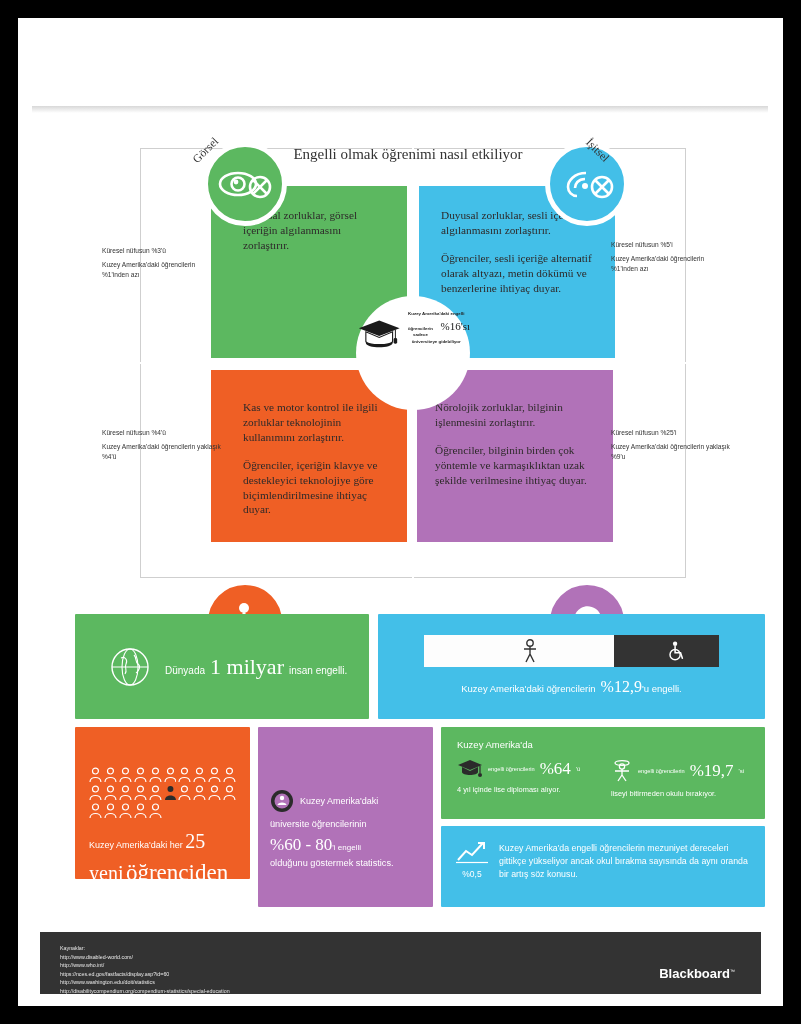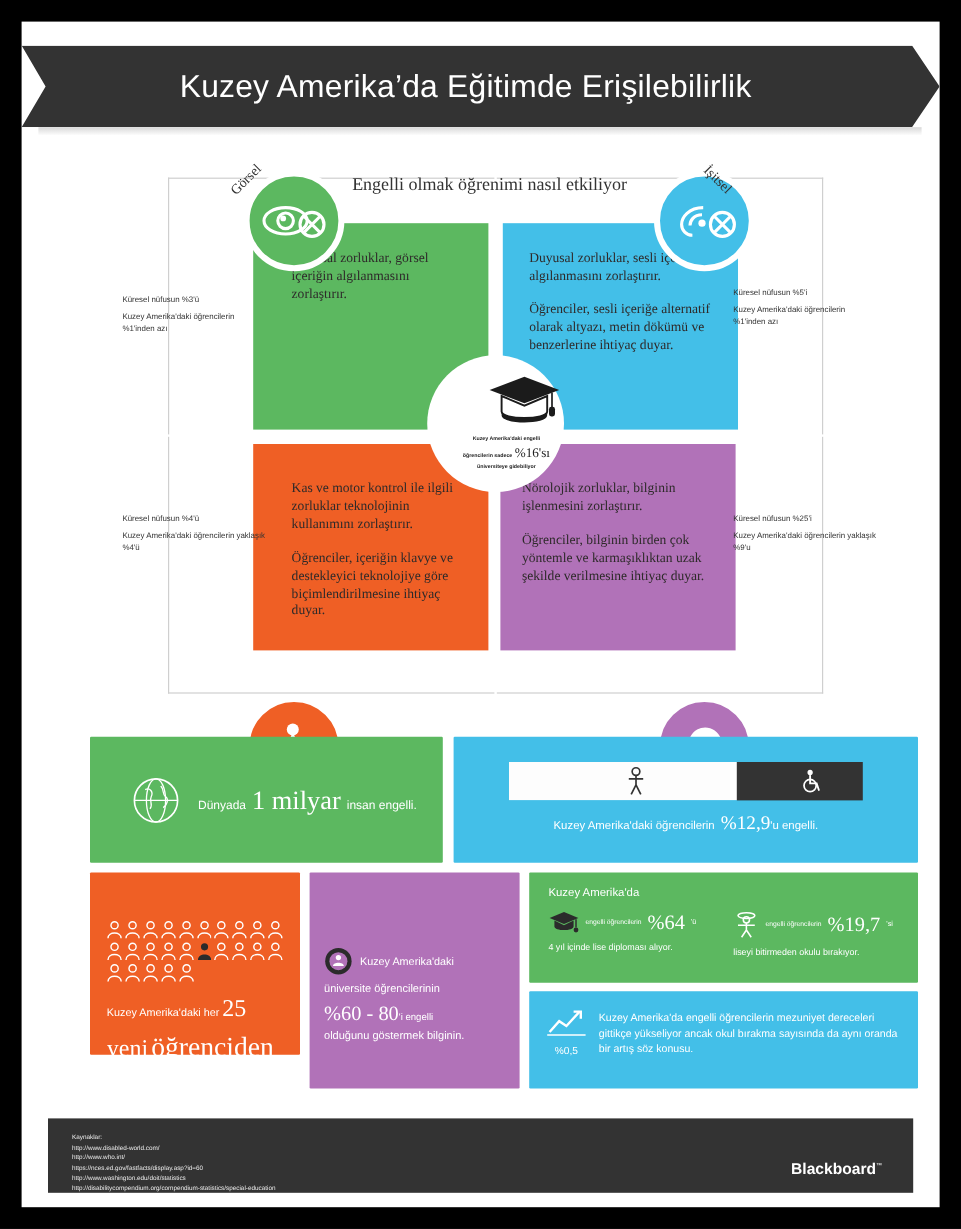--- a/index.html
+++ b/index.html
@@ -106,21 +106,21 @@
   .sn-tl { left: 84px;  top: 128px; }
   .sn-tr { left: 593px; top: 122px; }
   .sn-bl { left: 84px;  top: 310px; }
   .sn-br { left: 593px; top: 310px; }
   .stat-note .p1 { margin-bottom: 4px; }
 
   .center-medallion {
     position: absolute; left: 338px; top: 178px;
     width: 114px; height: 114px; border-radius: 50%;
     background: #ffffff;
-    display: flex; flex-direction: column; align-items: flex-end;
+    display: flex; flex-direction: row; align-items: flex-start;
     justify-content: flex-start;
     padding-top: 14px;
     z-index: 4;
   }
   .cap-svg { width: 66px; height: 52px; }
   .medallion-text {
     text-align: center; font-size: 4.4px; line-height: 1.5;
     color: #222; font-weight: bold; width: 96px; margin-top: 1px;
   }
   .medallion-big { font-size: 11px; font-weight: normal;
@@ -219,24 +219,20 @@
     position: absolute; right: 26px; top: 34px;
     font-size: 13px; font-weight: bold; color: #ffffff;
   }
   .bb-logo sup { font-size: 5px; vertical-align: super; font-weight: normal; }
 </style>
 </head>
 <body>
 
 <div class="poster">
 
-  <div class="banner-wrap">
-    <div class="banner"></div>
-    <div class="banner-title">Kuzey Amerika’da Eğitimde Erişilebilirlik</div>
-  </div>
   <div class="banner-shadow"></div>
 
   <div class="quad-zone">
 
     <div class="frame frame-tl"></div>
     <div class="frame frame-tr"></div>
     <div class="frame frame-bl"></div>
     <div class="frame frame-br"></div>
 
     <div class="quad-head">Engelli olmak öğrenimi nasıl etkiliyor</div>
@@ -500,21 +496,21 @@
           <circle cx="12" cy="9" r="2.2" fill="#fff"></circle>
           <path d="M7.5 16 C7.5 12.5 16.5 12.5 16.5 16 Z" fill="#fff"></path>
         </svg>
         <span>Kuzey Amerika'daki</span>
       </div>
       <div class="purple-body">
         <div>üniversite öğrencilerinin</div>
         <div>
           <span class="big">%60 - 80</span><span class="tiny">'i engelli</span>
         </div>
-        <div>olduğunu göstermek bilginin.</div>
+        <div>olduğunu göstermek statistics.</div>
       </div>
     </div>
 
     <div class="card card-green2">
       <div class="g2-head">Kuzey Amerika'da</div>
       <div class="g2-cols">
         <div class="g2-col">
           <div class="g2-row">
             <svg width="26" height="20" viewBox="0 0 26 20">
               <path d="M13 1 L25 6 L13 11 L1 6 Z" fill="#2b2b2b"></path>

